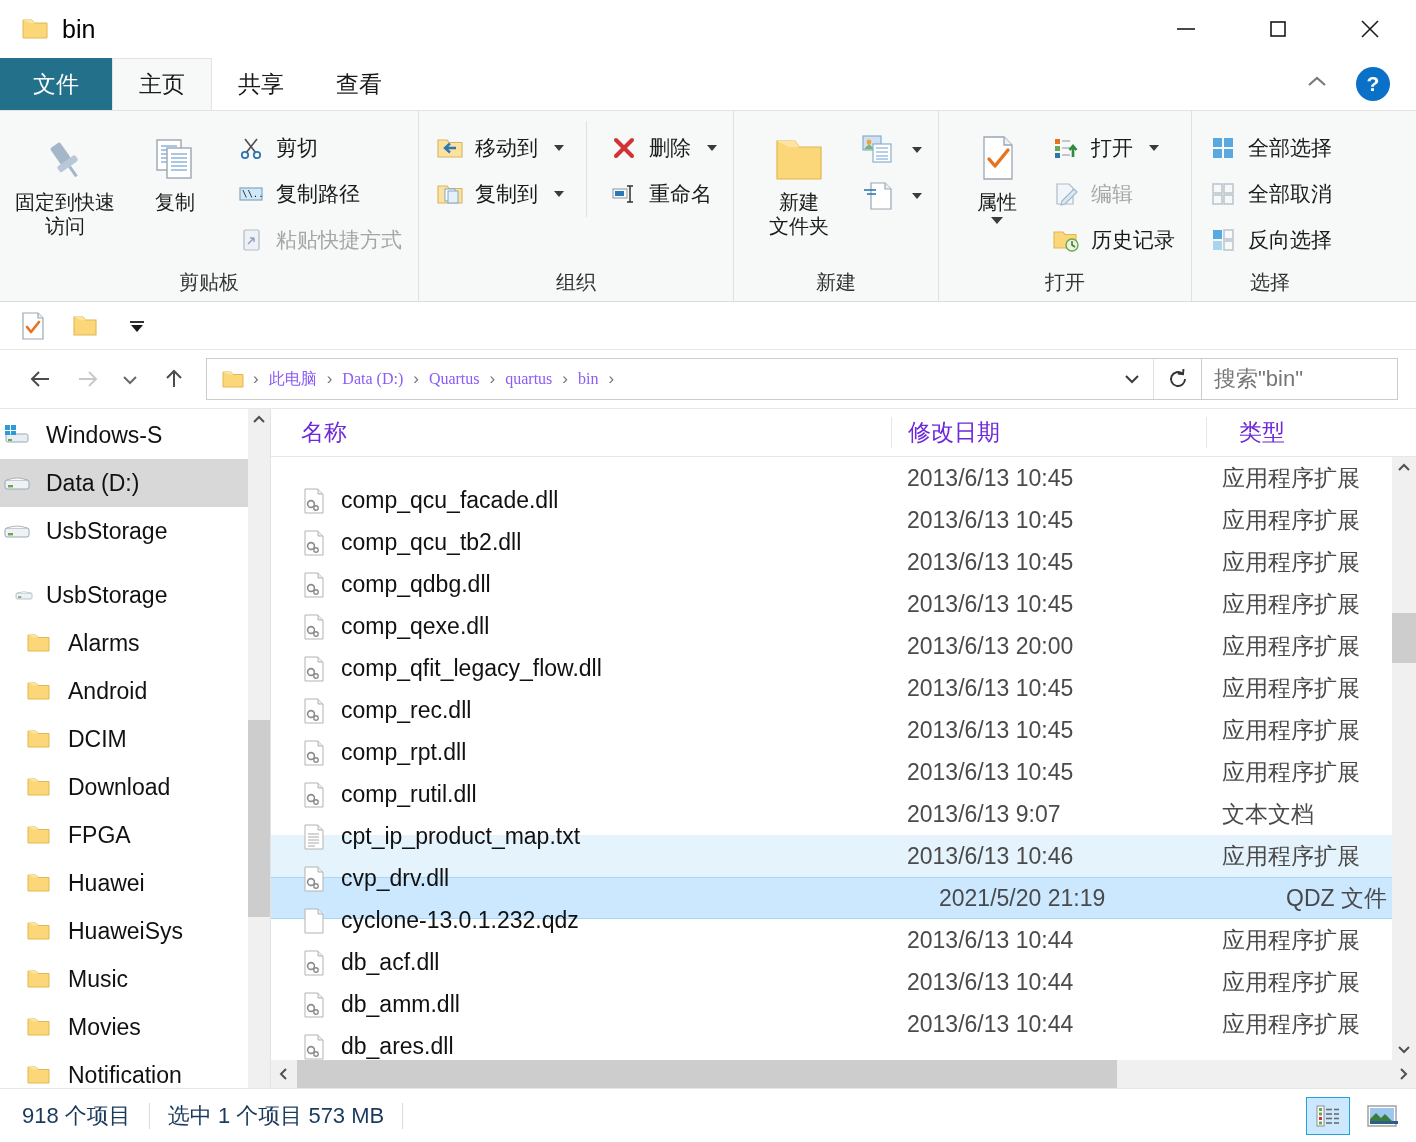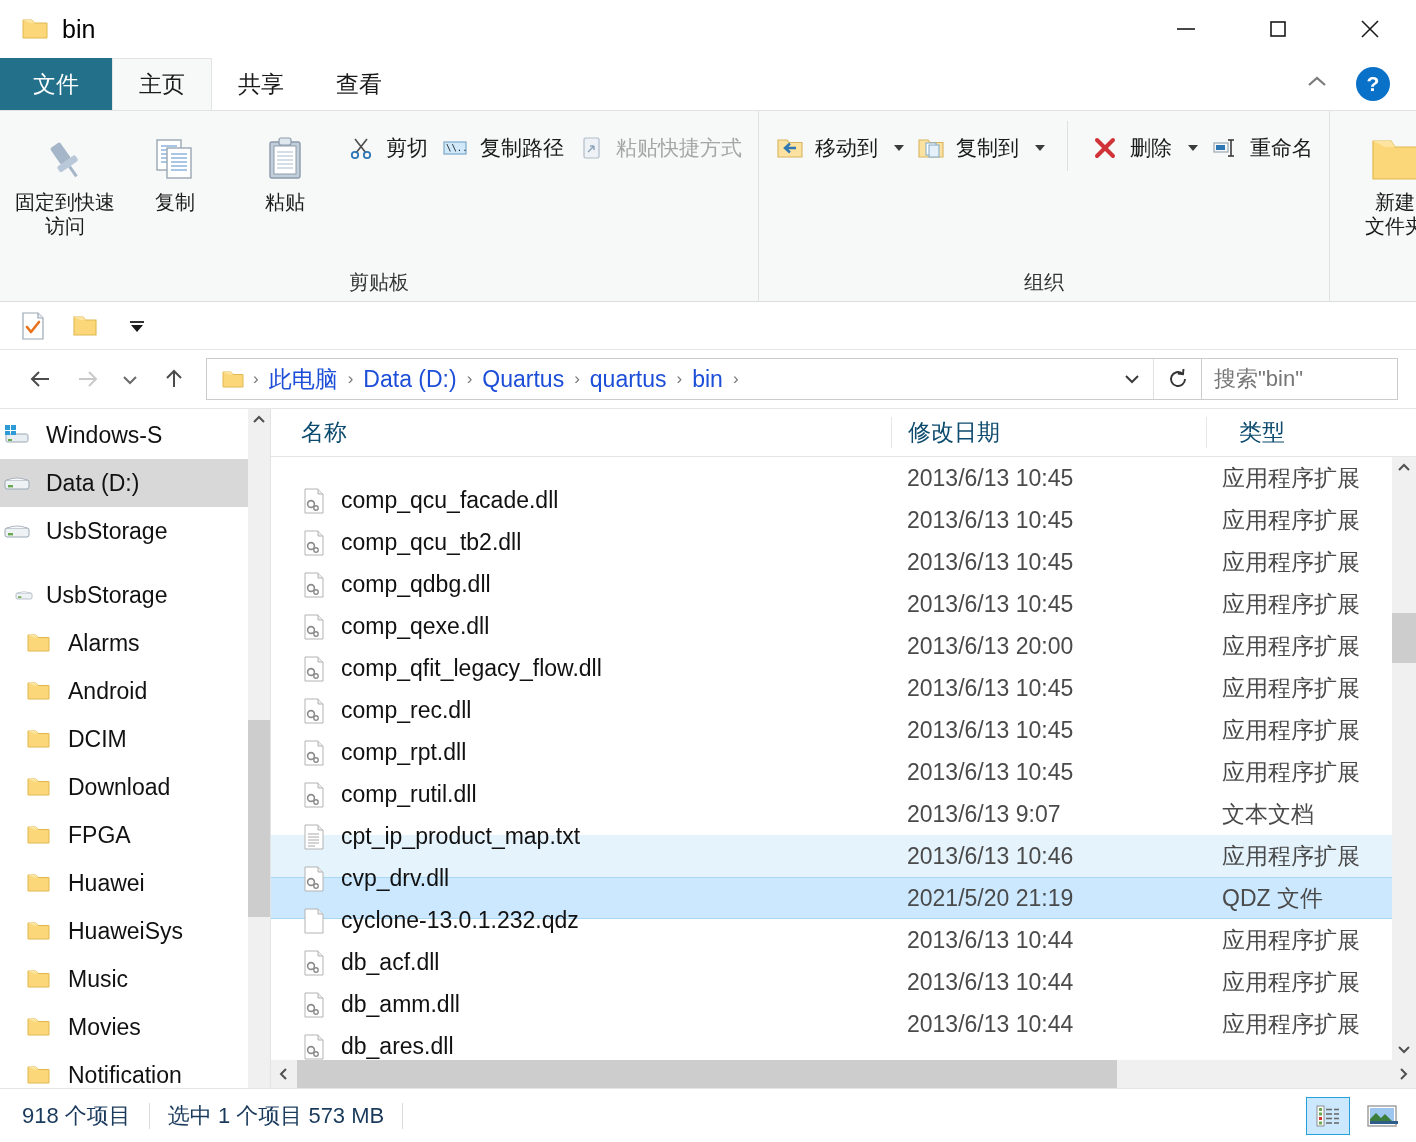--- a/index.html
+++ b/index.html
@@ -33,38 +33,38 @@
   .ribbon { height: 192px; background: #f7f8f8; border-top: 1px solid #e3e3e3; border-bottom: 1px solid #dcdcdc; display: flex; flex: none; }
   .rgroup { display: flex; flex-direction: column; height: 100%; position: relative; padding: 0 10px; }
   .rgroup + .rgroup { border-left: 1px solid #e0e0e0; }
   .rgroup-body { flex: 1; display: flex; align-items: flex-start; padding-top: 10px; }
   .rgroup-label { height: 32px; display: flex; align-items: flex-start; justify-content: center; font-size: 20px; color: #333; }
 
   .bigbtn { width: 110px; display: flex; flex-direction: column; align-items: center; padding-top: 8px; }
   .bigbtn .bicon { height: 62px; display: flex; align-items: center; justify-content: center; }
   .bigbtn .blabel { font-size: 20px; color: #1a1a1a; text-align: center; line-height: 1.18; }
 
-  .smallcol { display: flex; flex-direction: row; justify-content: flex-start; padding-top: 4px; }
+  .smallcol { display: flex; flex-direction: column; justify-content: flex-start; padding-top: 4px; }
   .smallbtn { height: 46px; display: flex; align-items: center; gap: 10px; padding: 0 6px; font-size: 21px; color: #1a1a1a; white-space: nowrap; }
   .smallbtn .sicon { width: 30px; height: 30px; display: flex; align-items: center; justify-content: center; flex: none; }
   .smallbtn.dis { color: #a6a6a6; }
   .caret { width: 0; height: 0; border-left: 6px solid transparent; border-right: 6px solid transparent; border-top: 7px solid #3b3b3b; margin-left: 6px; }
   .caret.small { border-left-width:5px; border-right-width:5px; border-top-width:6px; }
 
   
   .qat { height: 48px; background: #fff; display: flex; align-items: center; padding-left: 16px; gap: 18px; border-bottom: 1px solid #e6e6e6; flex: none; }
   .qat-item { width: 34px; height: 34px; display: flex; align-items: center; justify-content: center; }
 
   
   .addrbar { height: 58px; background: #fff; display: flex; align-items: center; padding: 0 18px 0 20px; gap: 0; flex: none; }
   .navbtn { width: 44px; height: 44px; display: flex; align-items: center; justify-content: center; color: #4c4c4c; }
   .navbtn.dis { color: #c9c9c9; }
   .crumbbox { flex: 1; height: 42px; border: 1px solid #cccccc; display: flex; align-items: center; margin-left: 10px; background: #fff; }
   .crumbs { flex: 1; display: flex; align-items: center; padding-left: 10px; gap: 2px; overflow: hidden; }
-  .crumb { font-size: 23px; color: #1d4ed8; padding: 0 6px; white-space: nowrap; }
+  .crumb { font-size: 16px; color: #8b5cf6; padding: 0 6px; white-space: nowrap; font-family: Liberation Serif, serif; }
   .crumb-sep { color: #777; font-size: 17px; padding: 0 2px; }
   .crumb-drop { width: 42px; height: 40px; display: flex; align-items: center; justify-content: center; color: #444; }
   .refresh { width: 48px; height: 40px; display: flex; align-items: center; justify-content: center; border-left: 1px solid #e0e0e0; color: #333; font-size: 24px; }
   .searchbox { width: 196px; height: 42px; border: 1px solid #cccccc; border-left: none; display: flex; align-items: center; padding: 0 10px 0 12px; }
   .searchbox input { border: none; outline: none; flex: 1; font-size: 22px; color: #222; font-family: inherit; background: transparent; }
   .searchbox input::placeholder { color: #767676; }
 
   
   .main { flex: 1; display: flex; min-height: 0; border-top: 1px solid #e6e6e6; }
 
@@ -77,28 +77,28 @@
   .navpane-sb { position: absolute; right: 0; top: 0; width: 22px; height: 100%; background: #f0f0f0; display: flex; flex-direction: column; align-items: center; }
   .sb-arrow { height: 22px; display: flex; align-items: center; justify-content: center; color: #505050; font-size: 13px; flex: none; }
   .sb-track { flex: 1; width: 100%; position: relative; }
   .sb-thumb { position: absolute; left: 0; width: 100%; background: #cdcdcd; }
 
   .vsplit { width: 1px; background: #e3e3e3; flex: none; }
 
   
   .filepane { flex: 1; display: flex; flex-direction: column; min-width: 0; position: relative; background: #fff; }
   .colhead { height: 48px; display: flex; align-items: center; border-bottom: 1px solid #e6e6e6; flex: none; padding-left: 30px; }
-  .colhead .ch { font-size: 23px; color: #0c4a6e; }
+  .colhead .ch { font-size: 23px; color: #6d28d9; }
   .ch-name { width: 590px; }
   .ch-date { width: 315px; border-left: 1px solid #e6e6e6; padding-left: 16px; }
   .ch-type { flex: 1; border-left: 1px solid #e6e6e6; padding-left: 32px; }
   .rows { flex: 1; overflow: hidden; position: relative; }
   .row { height: 42px; display: flex; align-items: center; padding-left: 30px; }
   .row.hover { background: #e5f3fc; }
-  .row.sel { background: #cce8ff; border-top: 1px solid #a9d8f5; border-bottom: 1px solid #a9d8f5; }
+  .row.sel { background: #cce8ff; border-top: 1px solid #a9d8f5; border-bottom: 1px solid #a9d8f5; gap: 32px; }
   .cell-name { width: 590px; display: flex; align-items: center; gap: 14px; font-size: 23px; color: #111; white-space: nowrap; margin-top: 45px; }
   .cell-date { width: 315px; padding-left: 16px; font-size: 23px; color: #4a4a4a; white-space: nowrap; }
   .cell-type { flex: 1; padding-left: 16px; font-size: 23px; color: #4a4a4a; white-space: nowrap; }
   .fileicon { width: 26px; height: 30px; flex: none; display: flex; align-items: center; justify-content: center; }
   .list-vsb { position: absolute; right: 0; top: 0; width: 24px; height: 100%; background: #f0f0f0; display: flex; flex-direction: column; align-items: center; }
   .hsb { height: 28px; background: #f0f0f0; display: flex; align-items: center; flex: none; }
   .hsb-arrow { width: 26px; height: 100%; display: flex; align-items: center; justify-content: center; color: #505050; font-size: 14px; flex: none; }
   .hsb-track { flex: 1; height: 100%; position: relative; }
   .hsb-thumb { position: absolute; top: 0; height: 100%; background: #cdcdcd; }
 
@@ -191,37 +191,20 @@
               <g stroke="#7aa9d6" stroke-width="1.3">
                 <line x1="22" y1="20" x2="38" y2="20"></line>
                   <line x1="22" y1="24" x2="38" y2="24"></line>
                 <line x1="22" y1="28" x2="38" y2="28"></line>
                   <line x1="22" y1="32" x2="38" y2="32"></line>
                 <line x1="22" y1="36" x2="38" y2="36"></line>
               </g>
             </svg>
           </span>
           <span class="blabel">复制</span>
-        </div>
-        <div class="bigbtn">
-          <span class="bicon">
-            <svg width="52" height="52" viewBox="0 0 52 52">
-              <rect x="11" y="8" width="30" height="36" rx="2" fill="#c3cedb" stroke="#8c9bab" stroke-width="1.4"></rect>
-              <rect x="15" y="12" width="22" height="28" fill="#fff" stroke="#8c9bab" stroke-width="1"></rect>
-              <rect x="20" y="4" width="12" height="7" rx="2" fill="#dfe7ef" stroke="#8c9bab" stroke-width="1.2"></rect>
-              <g stroke="#b9c8d8" stroke-width="1.2">
-                <line x1="18" y1="18" x2="34" y2="18"></line>
-                  <line x1="18" y1="22" x2="34" y2="22"></line>
-                <line x1="18" y1="26" x2="34" y2="26"></line>
-                  <line x1="18" y1="30" x2="34" y2="30"></line>
-                <line x1="18" y1="34" x2="34" y2="34"></line>
-              </g>
-            </svg>
-          </span>
-          <span class="blabel">粘贴</span>
         </div>
         <div class="smallcol">
           <div class="smallbtn">
             <span class="sicon">
               <svg width="26" height="26" viewBox="0 0 26 26">
                 <line x1="7" y1="4" x2="18" y2="18" stroke="#4c4c4c" stroke-width="1.6"></line>
                 <line x1="19" y1="4" x2="8" y2="18" stroke="#4c4c4c" stroke-width="1.6"></line>
                 <circle cx="7" cy="20" r="3.2" fill="none" stroke="#2e77b5" stroke-width="1.8"></circle>
                 <circle cx="19" cy="20" r="3.2" fill="none" stroke="#2e77b5" stroke-width="1.8"></circle>
               </svg>

